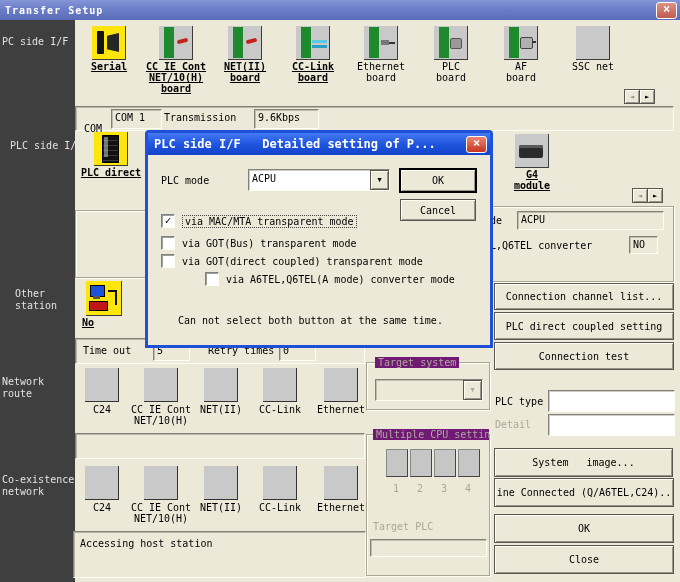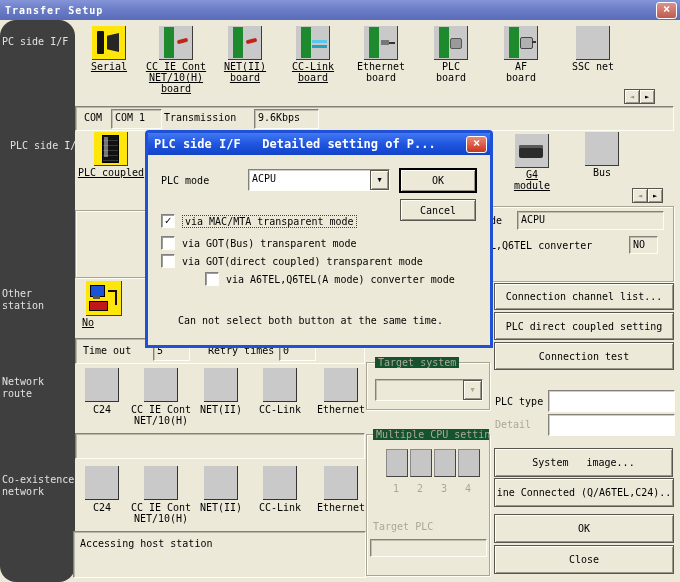--- a/index.html
+++ b/index.html
@@ -9,45 +9,45 @@
   .p{position:absolute;display:block;}
   
   #titlebar{left:0;top:0;width:680px;height:20px;
     background:linear-gradient(180deg,#8595d8 0%,#6c7ec8 45%,#5a6cb8 100%);
     display:flex;align-items:center;}
   #titlebar .t{color:#fff;font-weight:bold;font-size:10px;letter-spacing:1px;padding-left:5px;}
   .xbtn{width:19px;height:15px;border:1px solid #fff;border-radius:3px;
     background:linear-gradient(180deg,#dd9288,#bf5a50);color:#fff;font-weight:bold;
     font-size:12px;line-height:13px;text-align:center;}
   
-  #sidebar{left:0;top:20px;width:75px;height:562px;background:#3f3f3f;border-radius:16px;}
+  #sidebar{left:0;top:20px;width:75px;height:562px;background:#3f3f3f;}
   .sideLabel{position:absolute;left:2px;width:73px;color:#e2e2e2;line-height:12px;overflow:hidden;}
   
   .bar{background:#ece9d8;border:1px solid;border-color:#848278 #fffef4 #fffef4 #848278;
        box-shadow:inset 1px 1px 0 rgba(90,90,80,.35);}
   .field{background:#ece9d8;border:1px solid;border-color:#848278 #fffef4 #fffef4 #848278;
        box-shadow:inset 1px 1px 0 rgba(90,90,80,.3);padding:2px 0 0 3px;overflow:hidden;}
   .white{background:#fff;}
   .grp{border:1px solid #a9a494;box-shadow:inset 1px 1px 0 #fffef4,1px 1px 0 #fffef4;}
-  .grpLabel{position:absolute;background:#14532d;padding:0 3px;}
+  .grpLabel{position:absolute;background:#701a75;padding:0 3px;}
   .gray{color:#aca899;}
   
   .btn{background:#ece9d8;border:1px solid #58564e;
        box-shadow:inset 1px 1px 0 #fffef4,inset -1px -1px 0 #99958a;
        display:flex;align-items:center;justify-content:center;font-size:10px;}
   .btn.default{border:1px solid #000;box-shadow:0 0 0 1px #000,inset 1px 1px 0 #fffef4,inset -1px -1px 0 #99958a;}
   .sb{width:14px;height:13px;font-size:7px;padding:0;}
   .dim{color:#9a968a;}
   
   .item{position:absolute;text-align:center;line-height:11px;}
   .ic{width:33px;height:33px;position:relative;margin:0 auto 1px;
       border-right:1px solid #3c3c3c;border-bottom:1px solid #3c3c3c;}
   .yellow{background:#ffe60a;}
   .gsq{background:#c9c9c9;}
-  .u{text-decoration:underline;}
+  .u{text-decoration:underline;font-weight:bold;}
   .sq{width:33px;height:33px;background:#c9c9c9;border-right:1px solid #333;
       border-bottom:1px solid #333;margin:0 auto 2px;}
   
   .cbrow{position:absolute;display:flex;align-items:center;gap:7px;}
   .cb{width:12px;height:12px;background:#fff;border:1px solid;flex:0 0 auto;
       border-color:#808080 #fffef4 #fffef4 #808080;box-shadow:inset 1px 1px 0 rgba(60,60,60,.5);
       font-size:11px;line-height:11px;font-weight:bold;text-align:center;color:#000;}
   .focus{border:1px dotted #444;padding:0 2px;}
   .pre{white-space:pre;}
   
@@ -69,21 +69,21 @@
 <div id="win">
 
   <div id="titlebar" class="abs">
     <span class="t">Transfer Setup</span>
     <span class="xbtn abs" style="right:3px;top:2px;">×</span>
   </div>
 
   <div id="sidebar" class="abs">
     <div class="sideLabel" style="top:16px;">PC side I/F</div>
     <div class="sideLabel" style="top:120px;margin-left:8px;">PLC side I/F</div>
-    <div class="sideLabel" style="top:268px;">Other station</div>
+    <div class="sideLabel" style="top:268px;margin-left:13px;">Other station</div>
     <div class="sideLabel" style="top:356px;">Network route</div>
     <div class="sideLabel" style="top:454px;">Co-existence network</div>
   </div>
 
   <div class="item" style="left:74px;top:26px;width:70px;">
     <div class="ic yellow">
       <i class="p" style="left:5px;top:5px;width:7px;height:23px;background:#141414;border-radius:1px;"></i>
       <i class="p" style="left:15px;top:7px;width:12px;height:19px;background:#262626;clip-path:polygon(0 14%,100% 0,100% 100%,0 86%);"></i>
     </div>
     <div class="u">Serial</div>
@@ -135,42 +135,38 @@
   </div>
   <div class="item" style="left:569px;top:26px;width:48px;">
     <div class="ic gsq"></div>
     <div>SSC net</div>
   </div>
 
   <div class="btn sb abs dim" style="left:624px;top:89px;">◄</div>
   <div class="btn sb abs" style="left:639px;top:89px;">►</div>
 
   <div class="bar abs" style="left:75px;top:106px;width:597px;height:23px;">
-    <span class="abs" style="left:8px;top:5px;">COM</span>
+    <span class="abs" style="left:8px;top:16px;">COM</span>
     <span class="field abs" style="left:35px;top:2px;width:46px;height:16px;">COM 1</span>
     <span class="abs" style="left:88px;top:5px;">Transmission</span>
     <span class="field abs" style="left:178px;top:2px;width:60px;height:16px;">9.6Kbps</span>
   </div>
 
   <div class="item" style="left:76px;top:132px;width:70px;">
     <div class="ic yellow">
       <i class="p" style="left:8px;top:3px;width:15px;height:26px;background:repeating-linear-gradient(180deg,#111 0 4px,#3a3a3a 4px 5px);border:1px solid #000;"></i>
       <i class="p" style="left:10px;top:5px;width:4px;height:20px;background:#d8d8d8;opacity:.5;"></i>
     </div>
-    <div class="u">PLC coupled</div>
+    <div class="u">PLC direct</div>
   </div>
   <div class="item" style="left:508px;top:134px;width:48px;">
     <div class="ic gsq">
       <i class="p" style="left:4px;top:11px;width:24px;height:13px;background:#2b2b2b;box-shadow:inset 0 3px 0 #5a5a5a;border-radius:2px;"></i>
     </div>
     <div class="u">G4 module</div>
-  </div>
-  <div class="item" style="left:578px;top:132px;width:48px;">
-    <div class="ic gsq"></div>
-    <div>Bus</div>
   </div>
 
   <div class="btn sb abs dim" style="left:632px;top:188px;">◄</div>
   <div class="btn sb abs" style="left:647px;top:188px;">►</div>
 
   <div class="grp abs" style="left:75px;top:210px;width:85px;height:66px;"></div>
   <div class="grp abs" style="left:486px;top:206px;width:186px;height:74px;"></div>
   <span class="abs" style="left:490px;top:215px;">de</span>
   <span class="field abs" style="left:517px;top:211px;width:142px;height:15px;">ACPU</span>
   <span class="abs" style="left:490px;top:240px;">L,Q6TEL converter</span>

